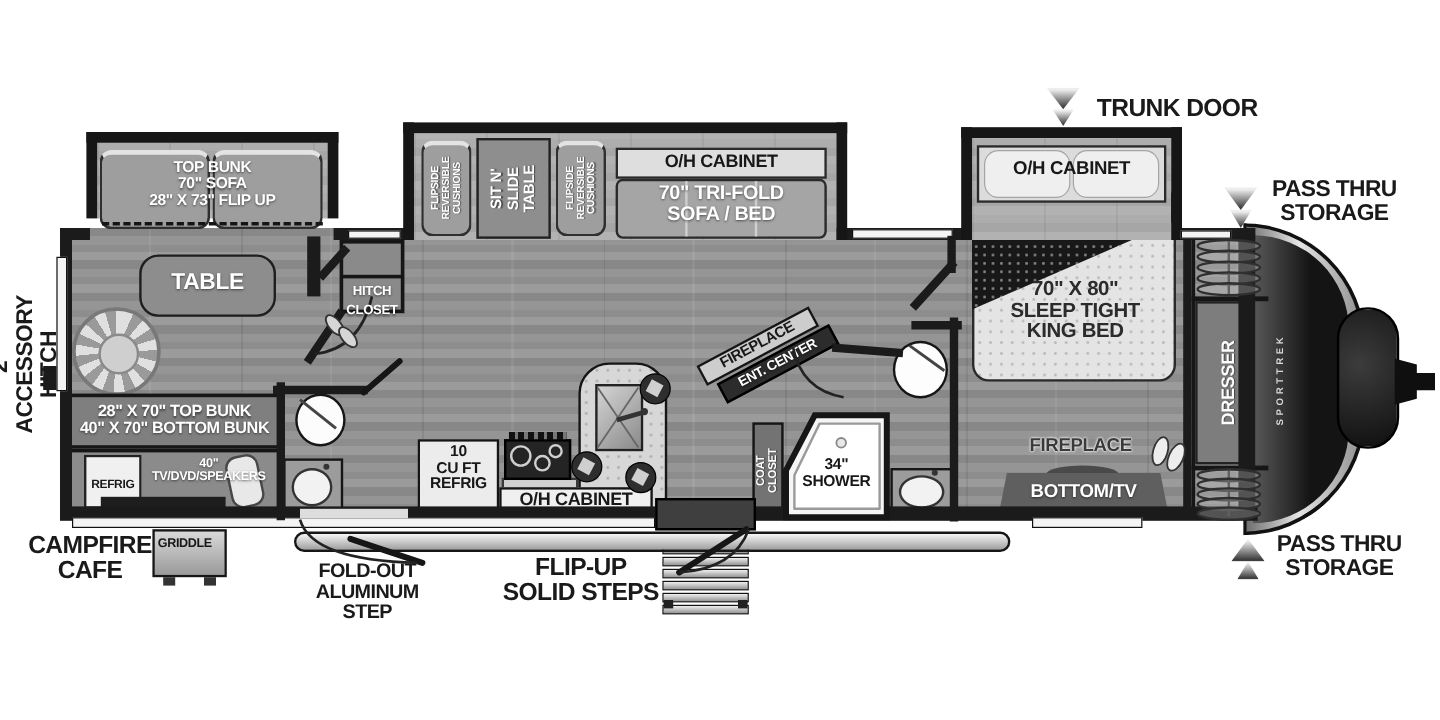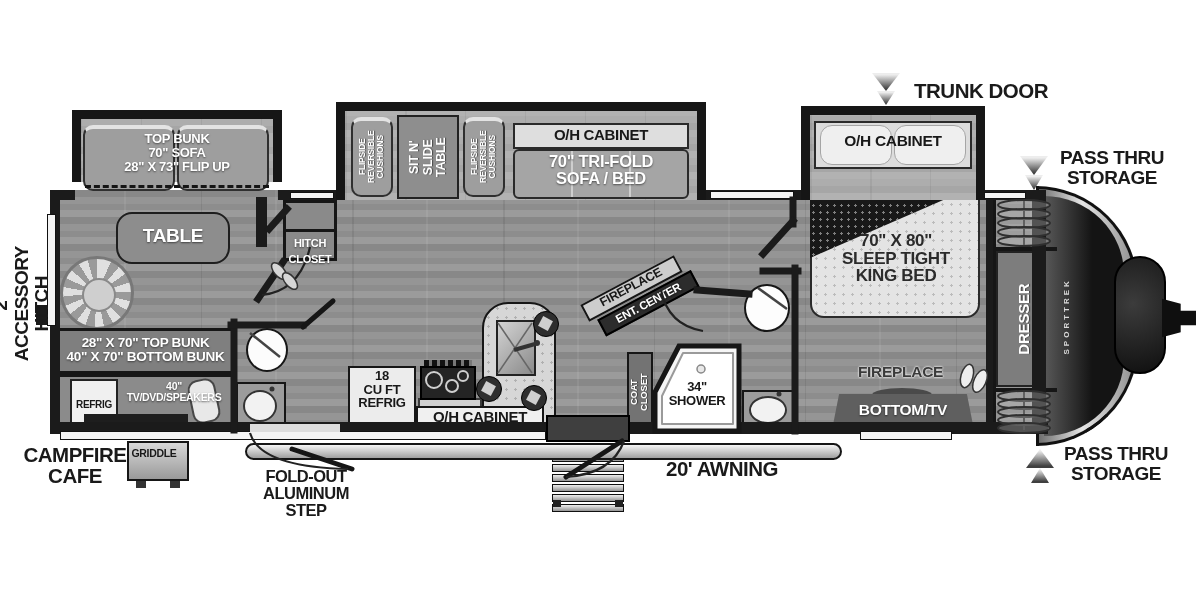--- a/index.html
+++ b/index.html
@@ -131,21 +131,21 @@
   <div class="lbl" style="left:116px;top:381px;width:116px;font-size:10.5px;">40"
 TV/DVD/SPEAKERS</div>
   <div class="abs" style="left:84px;top:414px;width:104px;height:10px;background:#1e1e1e;z-index:5;"></div>
   <div class="abs" style="left:190px;top:379px;width:28px;height:44px;background:#e8e8e8;border:2px solid #474747;border-radius:10px;transform:rotate(-12deg);z-index:5;box-sizing:border-box;"></div>
 
   <div class="abs" style="left:246px;top:328px;width:42px;height:44px;border-radius:50%;background:#fcfcfc;border:2.5px solid #161616;z-index:4;box-sizing:border-box;"></div>
   <div class="box" style="left:236px;top:382px;width:50px;height:46px;background:#9c9c9c;border:2px solid #161616;"></div>
   <div class="abs" style="left:243px;top:390px;width:34px;height:32px;border-radius:50%;background:#f2f2f2;border:2px solid #333;z-index:5;box-sizing:border-box;"></div>
 
   <div class="box" style="left:348px;top:366px;width:68px;height:60px;background:#ececec;border:2.5px solid #161616;"></div>
-  <div class="dk" style="left:348px;top:369px;width:68px;font-size:13px;">18
+  <div class="dk" style="left:348px;top:369px;width:68px;font-size:13px;">10
 CU FT
 REFRIG</div>
   <div class="abs" style="left:424px;top:360px;width:48px;height:6px;background:repeating-linear-gradient(90deg,#111 0 5px,#777 5px 8px);z-index:5;"></div>
   <div class="box" style="left:420px;top:366px;width:56px;height:34px;background:#242424;border:2px solid #000;z-index:4;"></div>
   <div class="box" style="left:418px;top:398px;width:64px;height:30px;background:#d0d0d0;border:2px solid #3a3a3a;z-index:3;"></div>
   <div class="box" style="left:416px;top:406px;width:128px;height:26px;background:#f0f0f0;border:2.5px solid #161616;z-index:5;"></div>
   <div class="dk" style="left:416px;top:409px;width:128px;font-size:15px;">O/H CABINET</div>
   <div class="box speckle" style="left:482px;top:302px;width:74px;height:132px;background-color:#d7d7d7;border:2.5px solid #161616;border-radius:26px 26px 20px 20px;z-index:4;"></div>
   <div class="box" style="left:496px;top:320px;width:40px;height:56px;background:linear-gradient(135deg,#d4d4d4,#8a8a8a);border:2px solid #222;z-index:5;"></div>
   <div class="stool" style="left:533px;top:311px;">
@@ -225,21 +225,22 @@
   <div class="abs" style="left:170px;top:481px;width:10px;height:7px;background:#333;z-index:7;"></div>
 
   <div class="vwrap" style="left:0;top:148px;width:42px;height:312px;z-index:10;">
     <span style="color:#1a1a1a;font-size:19px;width:300px;letter-spacing:-0.5px;">2' ACCESSORY HITCH</span>
   </div>
   <div class="out" style="left:240px;top:468px;width:132px;font-size:16.5px;">FOLD-OUT
 ALUMINUM
 STEP</div>
   <div class="out" style="left:14px;top:444px;width:122px;font-size:20.5px;">CAMPFIRE
 CAFE</div>
-  <div class="out" style="left:652px;top:458px;width:140px;font-size:20.5px;">20' AWNING</div>
+  <div class="out" style="left:404px;top:462px;width:160px;font-size:20.5px;">FLIP-UP
+SOLID STEPS</div>
 
   <div class="abs" style="left:872px;top:73px;width:28px;height:34px;z-index:10;">
     <div class="tri" style="left:0;top:0;width:28px;height:18px;"></div>
     <div class="tri" style="left:5px;top:18px;width:18px;height:14px;"></div>
   </div>
   <div class="out" style="left:908px;top:80px;width:146px;font-size:20.5px;">TRUNK DOOR</div>
 
   <div class="abs" style="left:1020px;top:156px;width:28px;height:36px;z-index:10;">
     <div class="tri" style="left:0;top:0;width:28px;height:19px;"></div>
     <div class="tri" style="left:5px;top:19px;width:18px;height:15px;"></div>

